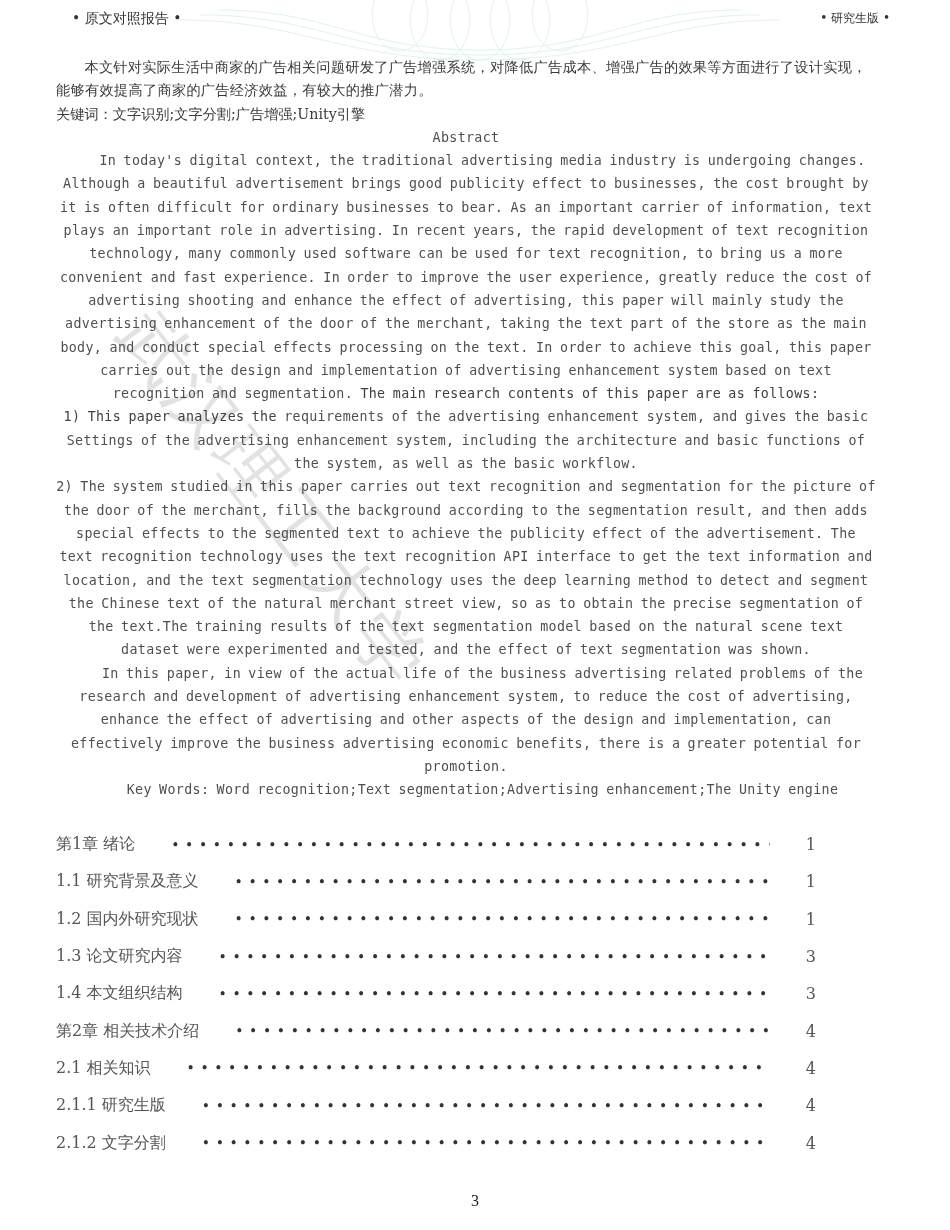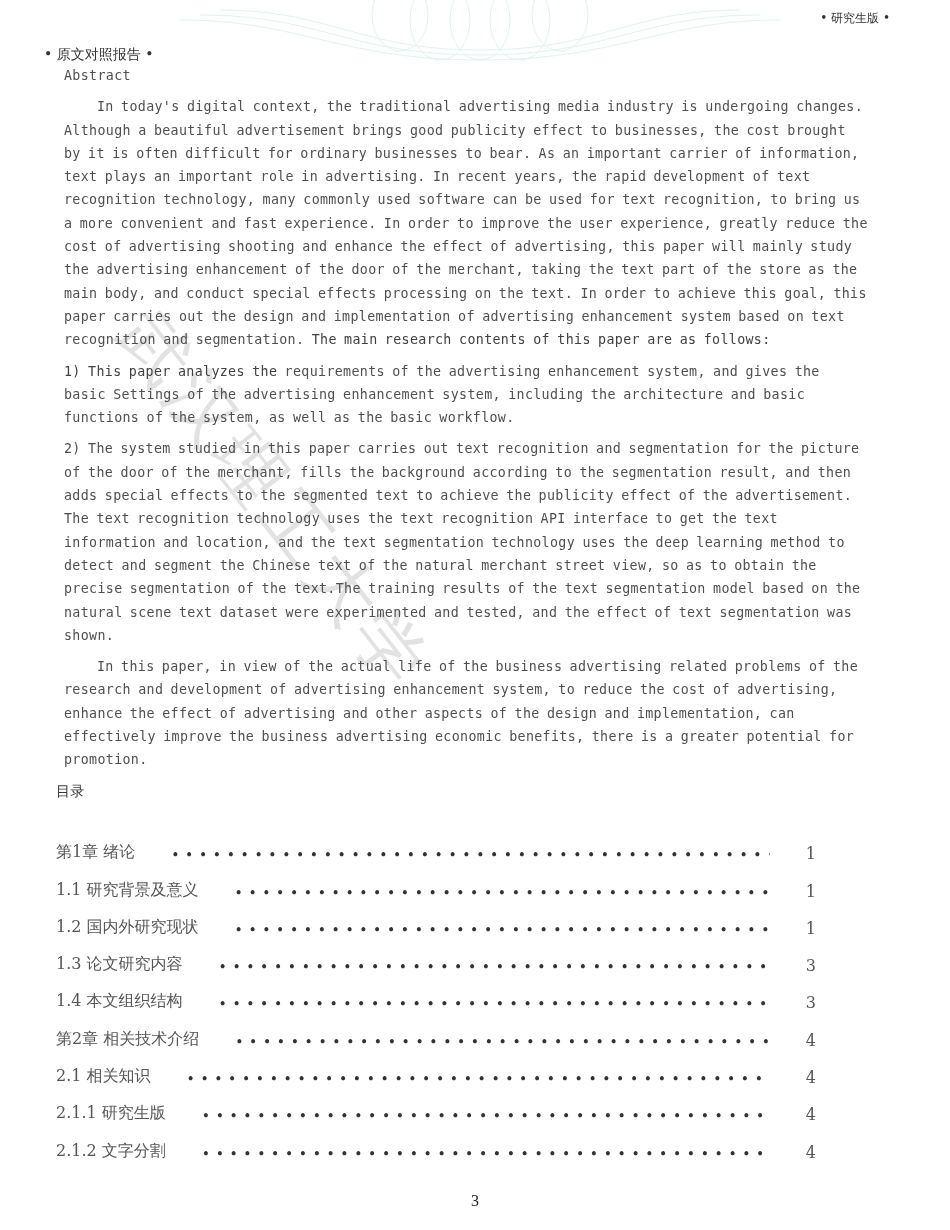--- a/index.html
+++ b/index.html
@@ -1,28 +1,28 @@
 <!DOCTYPE html>
 <html><head>
   <meta charset="utf-8">
   <style>
     html, body { margin: 0; padding: 0; background: #ffffff; }
     body { width: 950px; height: 1230px; position: relative; overflow: hidden;
            font-family: "DejaVu Sans Mono", "Liberation Mono", monospace; color: #4a4a4a; }
     .guilloche { position: absolute; left: 180px; top: -40px; width: 600px; height: 110px; pointer-events: none; }
-    .header-left { position: absolute; left: 44px; top: 10px; font-family: "DejaVu Serif", serif; font-size: 14px; color: #333; margin-top: 36px; }
+    .header-left { position: absolute; left: 72px; top: 10px; font-family: "DejaVu Serif", serif; font-size: 14px; color: #333; }
     .header-right { position: absolute; right: 60px; top: 10px; font-family: "DejaVu Serif", serif; font-size: 12px; color: #333; }
     .content { position: absolute; left: 56px; top: 56px; width: 820px; }
     .cn-para { font-family: "DejaVu Serif", serif; font-size: 14.2px; line-height: 23.3px; color: #3a3a3a; text-indent: 2em; margin: 0; letter-spacing: 0.3px; }
     .cn-line { font-family: "DejaVu Serif", serif; font-size: 14.2px; line-height: 23.3px; color: #3a3a3a; margin: 0; }
-    .en { font-family: "DejaVu Sans Mono", monospace; font-size: 13.3px; line-height: 23.3px; color: #4f4f4f; margin: 8px; letter-spacing: 0.35px; word-spacing: -1px; }
+    .en { font-family: "DejaVu Sans Mono", monospace; font-size: 13.3px; line-height: 23.3px; color: #4f4f4f; margin: 0; letter-spacing: 0.35px; word-spacing: -1px; text-align: center; }
     .en.indent { text-indent: 33px; }
     .red { color: #404040; }
     .toc { position: absolute; left: 56px; top: 826px; width: 760px; }
-    .toc-row { display: flex; align-items: flex-end; height: 37.3px; font-family: "DejaVu Serif", serif; font-size: 16px; color: #555; gap: 32px; }
+    .toc-row { display: flex; align-items: center; height: 37.3px; font-family: "DejaVu Serif", serif; font-size: 16px; color: #555; gap: 32px; }
     .toc-label { white-space: nowrap; padding-right: 4px; }
     .toc-dots { flex: 1; overflow: hidden; white-space: nowrap; color: #333; letter-spacing: 5.6px; font-size: 14px; }
     .toc-page { width: 14px; text-align: right; color: #555; }
     .page-num { position: absolute; left: 0; width: 950px; text-align: center; top: 1192px; font-family: "Liberation Serif", serif; font-size: 16px; color: #222; }
     .watermark { position: absolute; left: 110px; top: 300px; font-family: "DejaVu Serif", serif; font-size: 70px; color: rgba(150,150,150,0.28);
                  transform: rotate(52deg); transform-origin: left top; white-space: nowrap; pointer-events: none; letter-spacing: 6px; left: 170px; top: 292px; }
   </style>
 </head>
 <body>
 
@@ -38,26 +38,28 @@
     <ellipse cx="380" cy="55" rx="28" ry="36"></ellipse>
   </g>
 </svg>
 
 <div class="header-left">• 原文对照报告 •</div>
 <div class="header-right">• 研究生版 •</div>
 
 <div class="watermark">武汉理工大学</div>
 
 <div class="content">
+  <p class="cn-para">本文针对实际生活中商家的广告相关问题研发了广告增强系统，对降低广告成本、增强广告的效果等方面进行了设计实现，能够有效提高了商家的广告经济效益，有较大的推广潜力。</p>
+  <p class="cn-line">关键词：文字识别;文字分割;广告增强;Unity引擎</p>
   <p class="en">Abstract</p>
   <p class="en indent"><span>In today's digital context, the traditional advertising media industry is undergoing changes. Although a beautiful advertisement brings good publicity effect to businesses, the cost brought by it is often difficult for ordinary businesses to bear. As an important carrier of information, text plays an important role in advertising. In recent years, the rapid development of text recognition technology, many commonly used software can be used for text recognition, to bring us a more convenient and fast experience. In order to improve the user experience, greatly reduce the cost of advertising shooting and enhance the effect of advertising, this paper will mainly study the advertising enhancement of the door of the merchant, taking the text part of the store as the main body, and conduct special effects processing on the text. In order to achieve this goal, this paper carries out the design and implementation of advertising enhancement system based on text recognition and segmentation. </span><span class="red">The main research contents of this paper are as follows:</span></p>
   <p class="en"><span class="red">1) This paper analyzes the</span><span> requirements of the advertising enhancement system, and gives the basic Settings of the advertising enhancement system, including the architecture and basic functions of the system, as well as the basic workflow.</span></p>
   <p class="en">2) The system studied in this paper carries out text recognition and segmentation for the picture of the door of the merchant, fills the background according to the segmentation result, and then adds special effects to the segmented text to achieve the publicity effect of the advertisement. The text recognition technology uses the text recognition API interface to get the text information and location, and the text segmentation technology uses the deep learning method to detect and segment the Chinese text of the natural merchant street view, so as to obtain the precise segmentation of the text.The training results of the text segmentation model based on the natural scene text dataset were experimented and tested, and the effect of text segmentation was shown.</p>
   <p class="en indent">In this paper, in view of the actual life of the business advertising related problems of the research and development of advertising enhancement system, to reduce the cost of advertising, enhance the effect of advertising and other aspects of the design and implementation, can effectively improve the business advertising economic benefits, there is a greater potential for promotion.</p>
-  <p class="cn-line">目录</p>
+  <p class="en indent">Key Words: Word recognition;Text segmentation;Advertising enhancement;The Unity engine</p>
 </div>
 
 <div class="toc">
   <div class="toc-row">
       <span class="toc-label">第1章 绪论</span>
       <span class="toc-dots">••••••••••••••••••••••••••••••••••••••••••••••••••••••••••••••••••••••••••</span>
       <span class="toc-page">1</span>
     </div>
   <div class="toc-row">
       <span class="toc-label">1.1 研究背景及意义</span>

